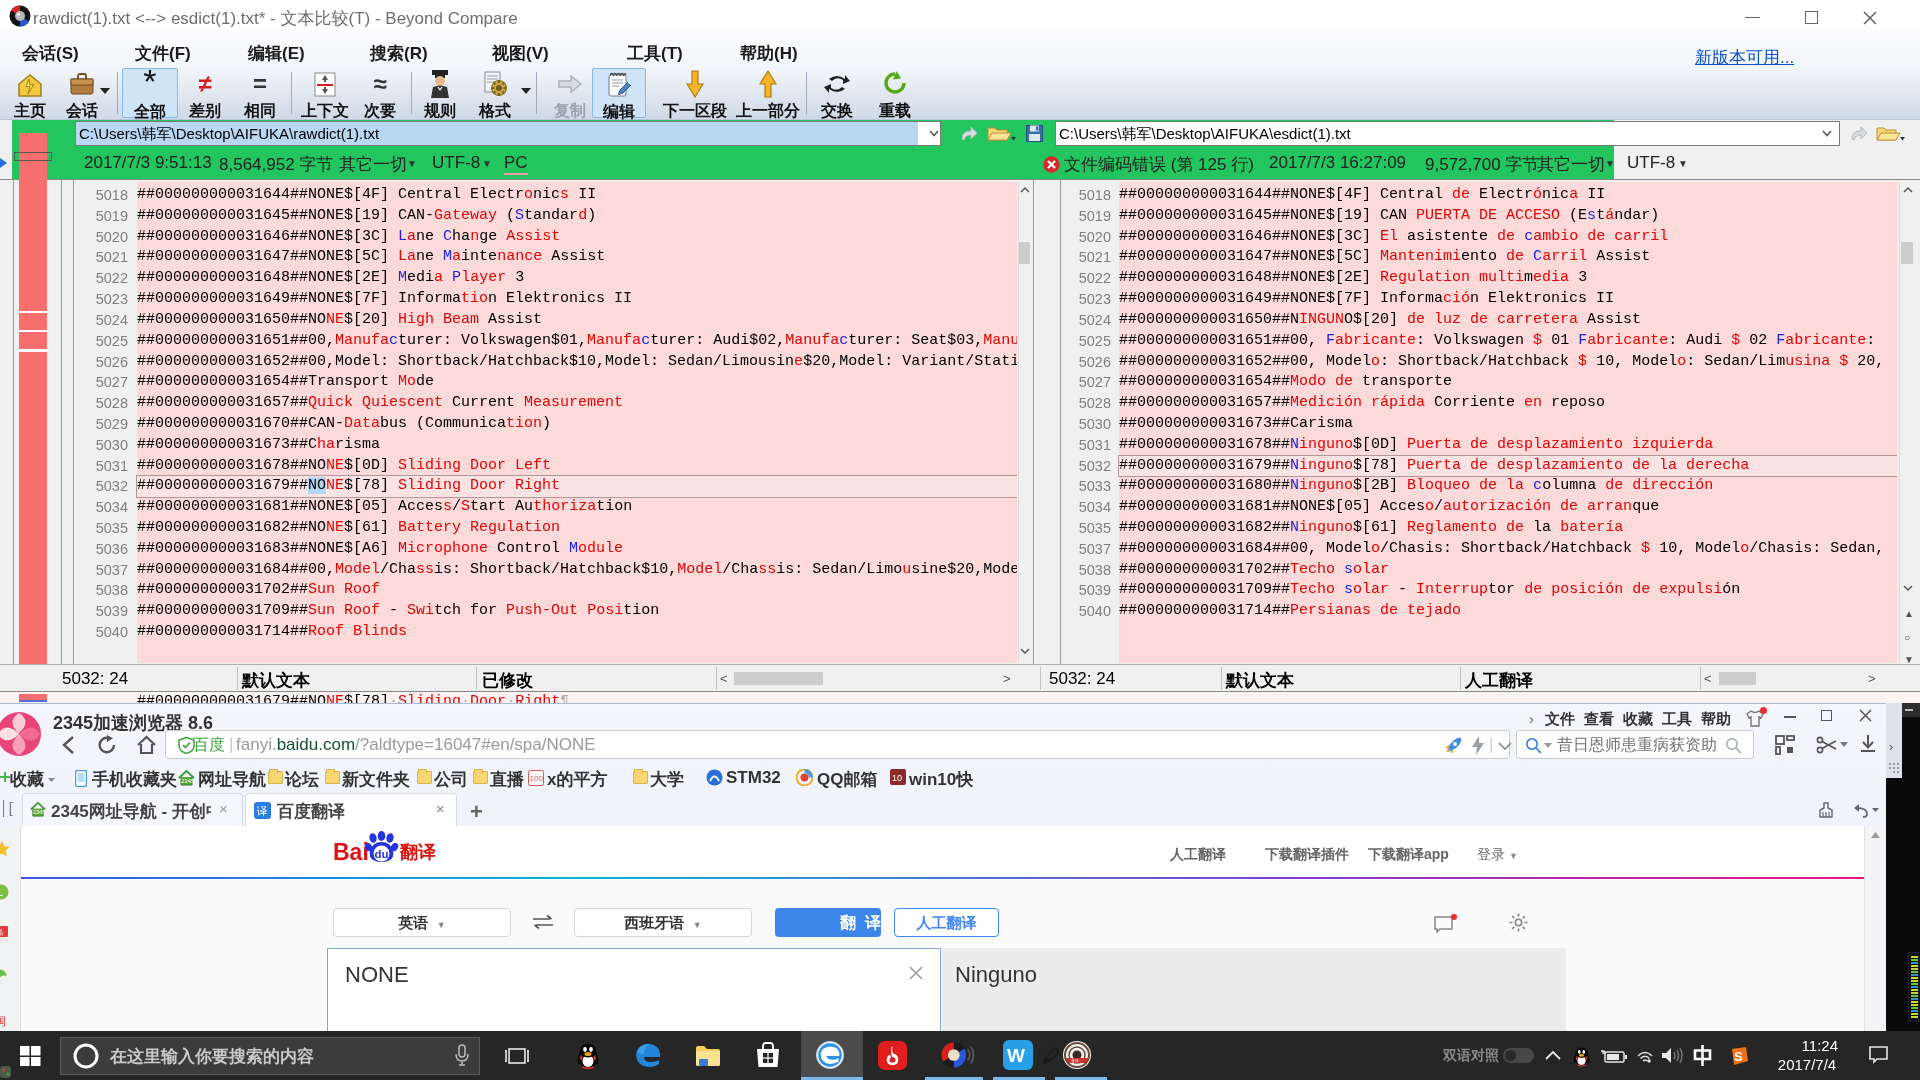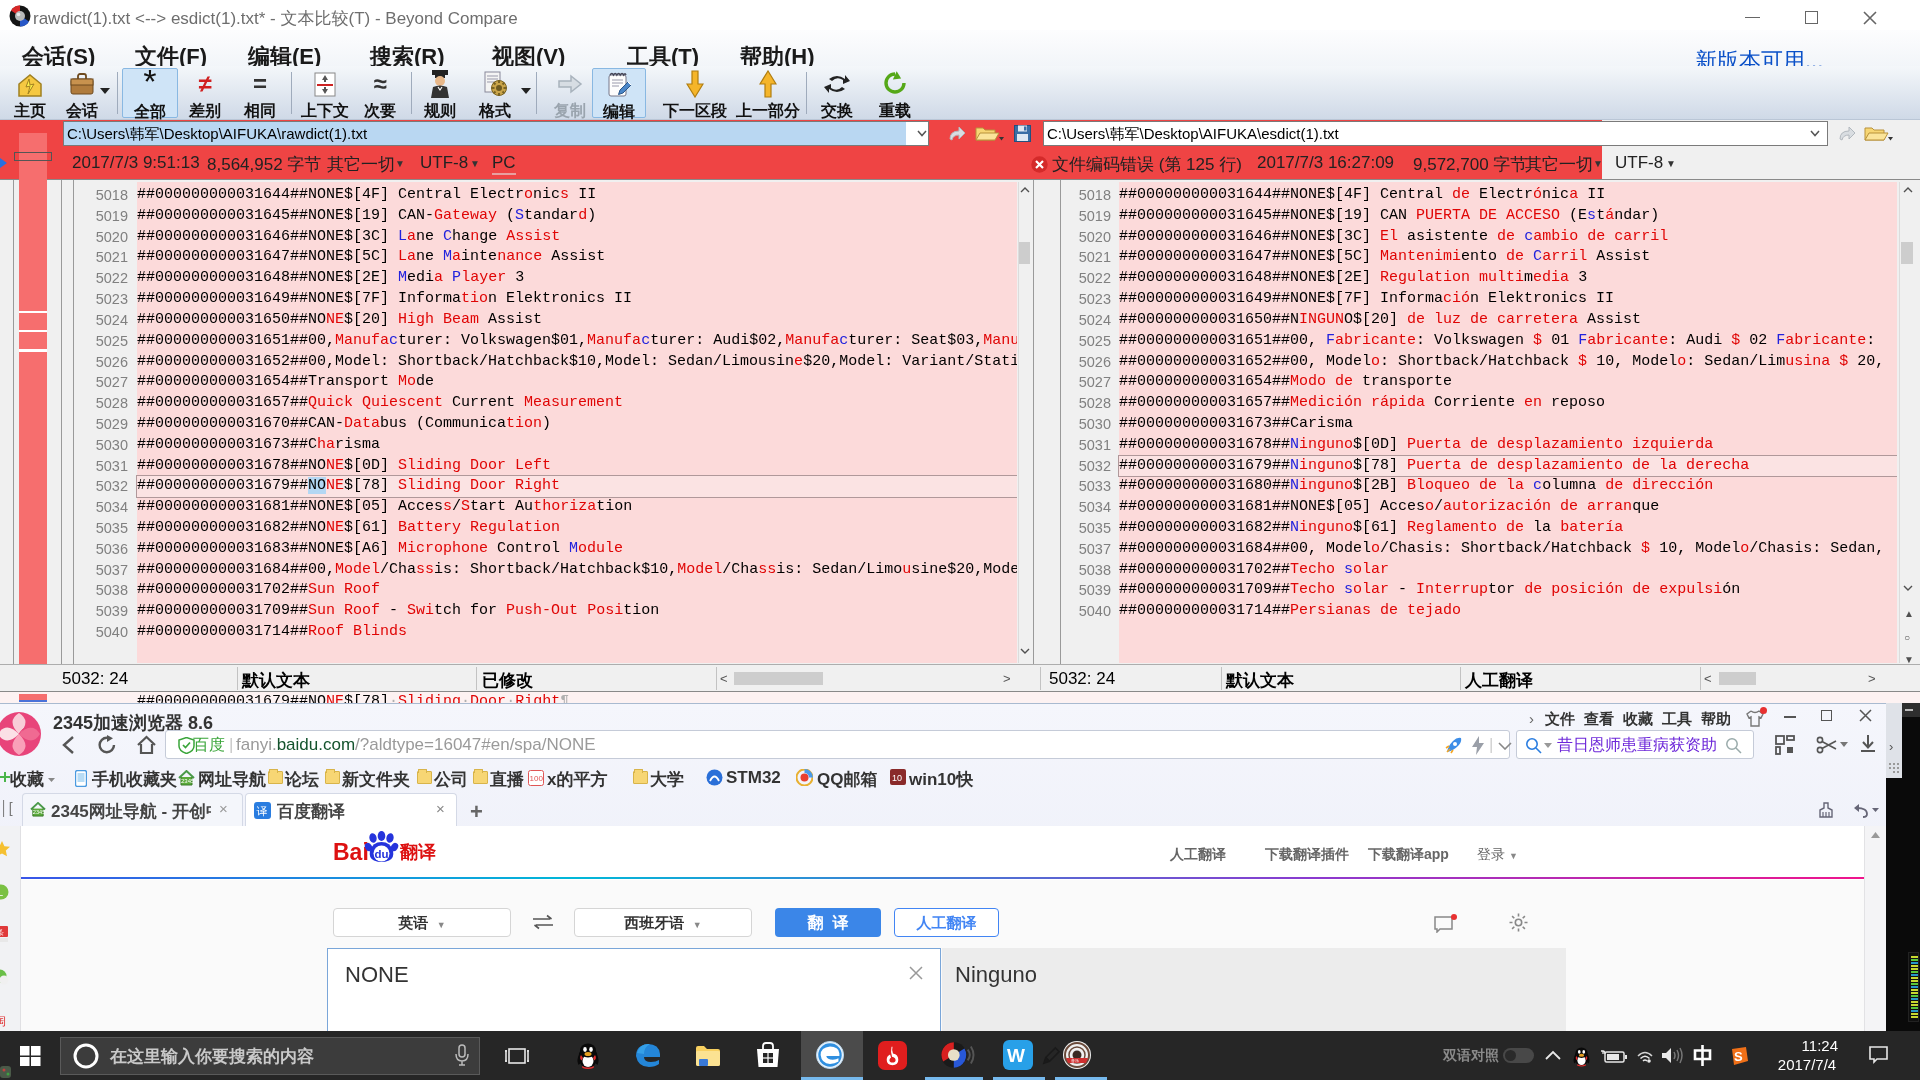--- a/index.html
+++ b/index.html
@@ -2,28 +2,28 @@
 <html><head><meta charset="utf-8"><style>
 *{margin:0;padding:0;box-sizing:border-box}
 html,body{width:1920px;height:1080px;overflow:hidden;background:#000;font-family:"Liberation Sans",sans-serif}
 .abs{position:absolute}
 #page{position:relative;width:1920px;height:1080px}
 
 #bc{position:absolute;left:0;top:0;width:1920px;height:703px;background:#f0f0f0}
 #bc-title{position:absolute;left:0;top:0;width:1920px;height:30px;background:#fff}
 #bc-title .t{position:absolute;left:33px;top:7px;font-size:17px;color:#6e6e6e}
 #bc-menu{position:absolute;left:0;top:30px;width:1920px;height:36px;background:linear-gradient(#fdfdfe,#f2f5f9)}
-.mi{position:absolute;top:12px;font-size:22px;color:#1a1a1a;font-weight:bold}
+.mi{position:absolute;top:12px;font-size:17px;color:#1a1a1a;font-weight:bold}
 #bc-tools{position:absolute;left:0;top:66px;width:1920px;height:54px;background:linear-gradient(#f4f7fa,#cfd9e7);border-bottom:1px solid #bac6d6}
 .tbtn{position:absolute;top:2px;height:50px;text-align:center}
 .tlab{position:absolute;top:33px;width:100%;font-size:16px;color:#111;white-space:nowrap;text-align:center;font-weight:bold}
 .tlab.dis{color:#9aa4ae}
 .tsep{position:absolute;top:6px;width:1px;height:42px;background:#9fabbc}
 .hl{background:#cfe4f7;border:1px solid #89b8e2;border-radius:2px}
-#bc-path{position:absolute;left:0;top:120px;width:1602px;height:59px;background:#ef4444}
+#bc-path{position:absolute;left:12px;top:120px;width:1602px;height:59px;background:#22c55e}
 .combo{position:absolute;top:1px;height:25px;background:#fff;border:1px solid #7a7a7a;font-size:15px;color:#000;line-height:23px;white-space:nowrap;overflow:hidden;padding-left:3px}
 .combo.sel{background:#b9d7f2}
 .inforow{position:absolute;top:33px;font-size:17px;color:#222;white-space:nowrap}
 
 #panes{position:absolute;left:0;top:179px;width:1920px;height:485px;background:#f0f0f0;border-top:1px solid #898989}
 .vline{position:absolute;top:0;width:1px;height:485px;background:#9a9a9a}
 #red-strip{position:absolute;left:19px;top:-47px;width:28px;height:558px;background:#f66e6e}
 .textpane{position:absolute;top:2px;height:481px;overflow:hidden;background:#fcdada;font-family:"Liberation Mono",monospace;font-size:15px;padding-top:3px}
 .line{height:20.82px;line-height:20.82px;white-space:pre;position:relative}
 .line .num{display:inline-block;text-align:right;padding-right:9px;margin-right:4px;color:#808080;background:#f0f0f0;font-family:"Liberation Sans",sans-serif;font-size:14.5px;height:20.82px;vertical-align:top}
@@ -416,21 +416,21 @@
         </svg>
       </div>
 <div id="srch">
         <svg class="abs" style="left:8px;top:6px" width="17" height="17" viewBox="0 0 17 17">
           <circle cx="7" cy="7" r="5.2" fill="none" stroke="#2a7de0" stroke-width="1.6"></circle>
           <path d="M11 11 L16 16" stroke="#2a7de0" stroke-width="1.6"></path>
         </svg>
         <svg class="abs" style="left:27px;top:12px" width="8" height="5">
           <path d="M0 0 L8 0 L4 5 Z" fill="#999"></path>
         </svg>
-        <span class="abs" style="left:40px;top:0;color:#6d28d9;font-size:16px">昔日恩师患重病获资助</span>
+        <span class="abs" style="left:40px;top:0;color:#737373;font-size:16px">昔日恩师患重病获资助</span>
         <svg class="abs" style="left:208px;top:6px" width="17" height="17" viewBox="0 0 17 17">
           <circle cx="7" cy="7" r="5.2" fill="none" stroke="#9aa" stroke-width="1.5"></circle>
           <path d="M11 11 L16 16" stroke="#9aa" stroke-width="1.5"></path>
         </svg>
       </div>
 <svg class="abs" style="left:1775px;top:31px" width="20" height="20" viewBox="0 0 20 20">
         <rect x="1" y="1" width="8" height="8" fill="none" stroke="#555" stroke-width="1.8"></rect>
         <rect x="12" y="1" width="7" height="4" fill="none" stroke="#555" stroke-width="1.8"></rect>
         <rect x="1" y="12" width="4" height="7" fill="none" stroke="#555" stroke-width="1.8"></rect>
         <rect x="9" y="9" width="6" height="6" fill="#555" transform="translate(3 3)"></rect>
@@ -573,21 +573,21 @@
 <div class="abs" style="left:1347px;top:20px;font-size:14px;color:#666;font-weight:bold">下载翻译app</div>
 <div class="abs" style="left:1456px;top:20px;font-size:14px;color:#666">登录 <span style="font-size:9px;color:#888">▼</span></div>
 <div class="abs" style="left:0;top:51px;width:1843px;height:2px;background:linear-gradient(90deg,#3a55e8,#00b8d8 30%,#8a3ad0 70%,#f0148c)"></div>
 <div class="abs" style="left:0;top:54px;width:1843px;height:152px;background:#fafafa"></div>
 <div class="abs" style="left:312px;top:82px;width:178px;height:29px;background:#fff;border:1px solid #d5d5d5;border-radius:4px;text-align:center;font-size:15px;color:#333;line-height:27px;font-weight:bold">英语&nbsp;&nbsp;<span style="font-size:9px;color:#888">▼</span></div>
 <svg class="abs" style="left:509px;top:88px" width="26" height="16" viewBox="0 0 26 16">
           <path d="M3 5 H20 M17 1.5 L21.5 5" fill="none" stroke="#555" stroke-width="1.6"></path>
           <path d="M23 11 H6 M9 14.5 L4.5 11" fill="none" stroke="#555" stroke-width="1.6"></path>
         </svg>
 <div class="abs" style="left:553px;top:82px;width:178px;height:29px;background:#fff;border:1px solid #d5d5d5;border-radius:4px;text-align:center;font-size:15px;color:#333;line-height:27px;font-weight:bold">西班牙语&nbsp;&nbsp;<span style="font-size:9px;color:#888">▼</span></div>
-<div class="abs" style="left:754px;top:82px;width:106px;height:29px;background:#3b86e8;border-radius:4px;text-align:center;font-size:16px;color:#fff;line-height:29px;font-weight:bold">翻&nbsp;&nbsp;译</div>
+<div class="abs" style="left:754px;top:82px;width:106px;height:29px;background:#3b86e8;border-radius:4px;text-align:right;font-size:16px;color:#fff;line-height:29px;font-weight:bold">翻&nbsp;&nbsp;译</div>
 <div class="abs" style="left:873px;top:82px;width:105px;height:29px;background:#fff;border:1px solid #4285f4;border-radius:4px;text-align:center;font-size:15px;color:#4285f4;line-height:27px;font-weight:bold">人工翻译</div>
 <svg class="abs" style="left:1413px;top:87px" width="24" height="20" viewBox="0 0 24 20">
           <path d="M1 4 h17 v12 h-12 l-3 3 v-3 h-2 Z" fill="none" stroke="#888" stroke-width="1.5"></path>
           <circle cx="20" cy="4" r="3" fill="#e83030"></circle>
         </svg>
 <svg class="abs" style="left:1487px;top:86px" width="21" height="21" viewBox="0 0 21 21">
           <circle cx="10.5" cy="10.5" r="3.2" fill="none" stroke="#888" stroke-width="1.6"></circle>
           <path d="M10.5 1.5 v3 M10.5 16.5 v3 M1.5 10.5 h3 M16.5 10.5 h3 M4.1 4.1 l2.2 2.2 M14.7 14.7 l2.2 2.2 M16.9 4.1 l-2.2 2.2 M6.3 14.7 l-2.2 2.2" stroke="#888" stroke-width="1.6"></path>
         </svg>
 <div class="abs" style="left:306px;top:122px;width:614px;height:84px;background:#fff;border:1px solid #7aa6d9"></div>

